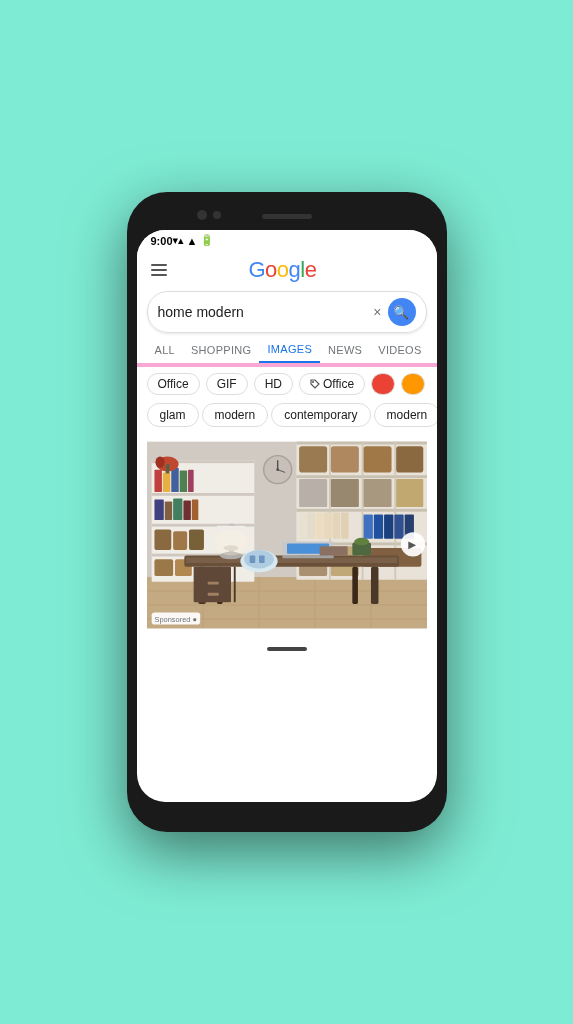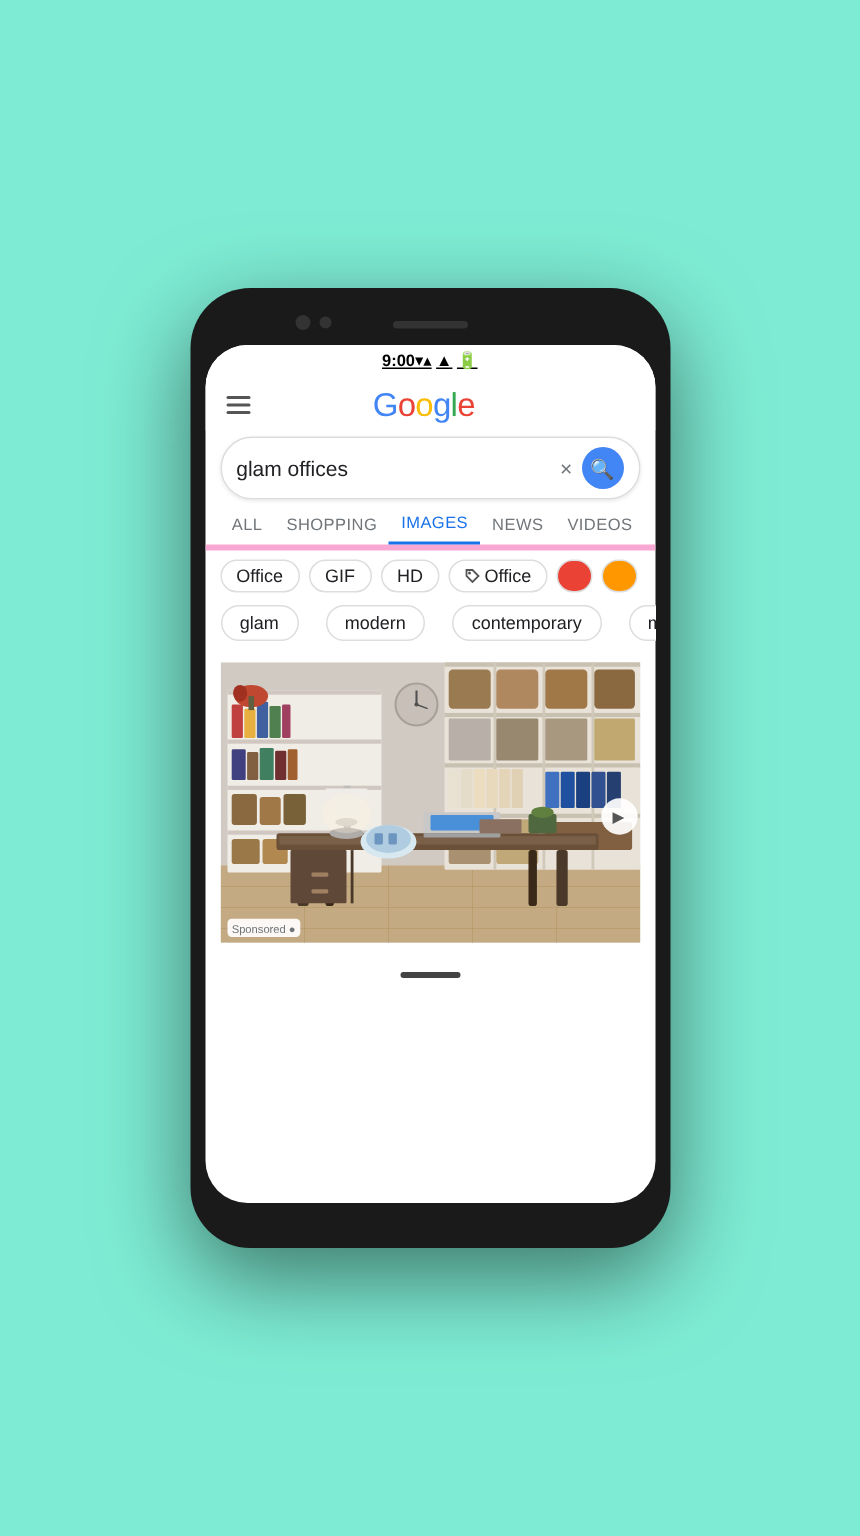--- a/index.html
+++ b/index.html
@@ -52,25 +52,24 @@
       top: 9px;
     }
     .phone-screen {
       background: #fff;
       border-radius: 28px;
       overflow: hidden;
       height: calc(100% - 28px - 20px);
     }
     .status-bar {
       display: flex;
-      justify-content: center;
+      justify-content: flex-start;
       align-items: center;
       padding: 4px 14px 2px;
       background: #fff;
-      text-decoration: underline;
     }
     .status-time {
       font-size: 11px;
       font-weight: bold;
       color: #000;
     }
     .status-icons {
       display: flex;
       align-items: center;
       gap: 3px;
@@ -189,21 +188,21 @@
     .color-chip-orange {
       width: 24px;
       height: 22px;
       background: #FF9800;
       border-radius: 16px;
       border: 1px solid #ddd;
       cursor: pointer;
     }
     .suggestions-row {
       display: flex;
-      gap: 18px;
+      gap: 3px;
       padding: 2px 10px 8px;
       overflow-x: auto;
     }
     .suggestions-row::-webkit-scrollbar { display: none; }
     .suggestion-chip {
       border: 1px solid #ddd;
       border-radius: 16px;
       padding: 4px 12px;
       font-size: 12px;
       color: #202124;
@@ -270,21 +269,21 @@
         <span></span>
         <span></span>
       </div>
       <div class="google-logo">
         <span class="g-blue">G</span><span class="g-red">o</span><span class="g-yellow">o</span><span class="g-blue">g</span><span class="g-green">l</span><span class="g-red">e</span>
       </div>
       <div style="width:24px;"></div>
     </div>
 
     <div class="search-bar">
-      <div class="search-input-text">glam offices</div>
+      <div class="search-input-text">home modern</div>
       <span class="search-x">×</span>
       <div class="search-btn">
         <span class="search-btn-icon">🔍</span>
       </div>
     </div>
 
     <div class="tabs-row">
       <div class="tab-item">ALL</div>
       <div class="tab-item">SHOPPING</div>
       <div class="tab-item active">IMAGES</div>

